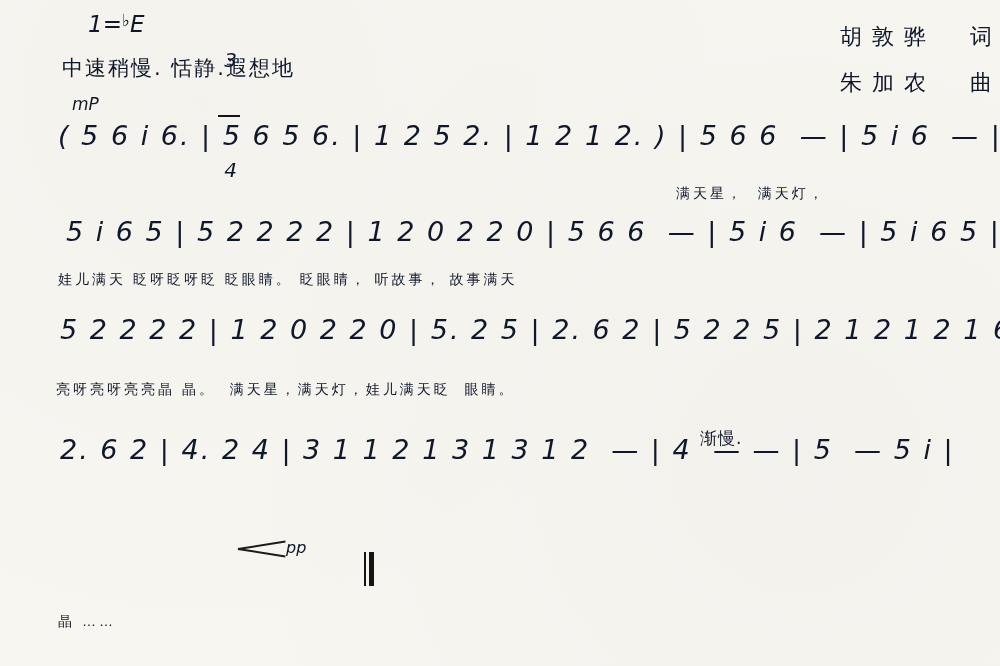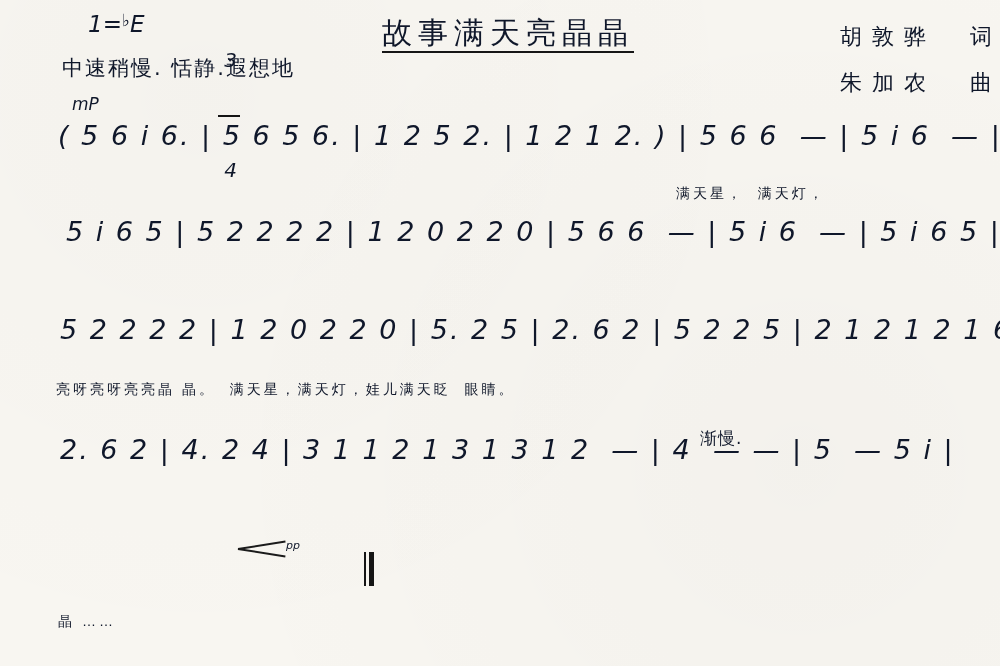--- a/index.html
+++ b/index.html
@@ -133,21 +133,21 @@
 
   #rit-mark {
     left: 700px;
     top: 430px;
     font-size: 17px;
     letter-spacing: 1px;
   }
   #dynamic-pp {
     left: 286px;
     top: 540px;
-    font-size: 11px;
+    font-size: 16px;
   }
   
   #hairpin {
     left: 238px;
     top: 548px;
     width: 48px;
     height: 14px;
   }
   #hairpin .l1, #hairpin .l2 {
     position: absolute;
@@ -181,32 +181,32 @@
 <div class="sheet">
 
   <div class="hand hw" id="key-sig">1=<span class="flat">♭</span>E</div>
 
   <div class="hand hw" id="meter">
     <span class="num">3</span>
     <span class="bar"></span>
     <span class="den">4</span>
   </div>
 
-  <div class="hand hw-cn" id="song-title">故事满天亮晶晶</div>
 
   <div class="hand hw-cn" id="lyricist">胡敦骅  词</div>
   <div class="hand hw-cn" id="composer">朱加农  曲</div>
 
   <div class="hand hw-cn" id="tempo-mark">中速稍慢. 恬静.遐想地</div>
   <div class="hand hw" id="dynamic-mp">mP</div>
 
   <div class="hand notes" id="row1-notes">( 5 6 i 6. | 5 6 5 6. | 1 2 5 2. | 1 2 1 2. ) | 5 6 6  — | 5 i 6  — |</div>
   <div class="hand lyrics hw-cn" id="row1-lyrics">满天星，  满天灯，</div>
 
   <div class="hand notes" id="row2-notes">5 i 6 5 | 5 2 2 2 2 | 1 2 0 2 2 0 | 5 6 6  — | 5 i 6  — | 5 i 6 5 |</div>
+  <div class="hand lyrics hw-cn" id="row2-lyrics">娃儿满天 眨呀眨呀眨 眨眼睛。 眨眼睛， 听故事， 故事满天</div>
 
   <div class="hand notes" id="row3-notes">5 2 2 2 2 | 1 2 0 2 2 0 | 5. 2 5 | 2. 6 2 | 5 2 2 5 | 2 1 2 1 2 1 6. |</div>
   <div class="hand lyrics hw-cn" id="row3-lyrics">亮呀亮呀亮亮晶 晶。  满天星，满天灯，娃儿满天眨  眼睛。</div>
 
   <div class="hand notes" id="row4-notes">2. 6 2 | 4. 2 4 | 3 1 1 2 1 3 1 3 1 2  — | 4  — — | 5  — 5 i |</div>
   <div class="hand hw-cn" id="rit-mark">渐慢.</div>
 
   <div class="hand lyrics hw-cn" id="row5-lyrics">晶 ……</div>
 
   <div class="hand" id="hairpin">

